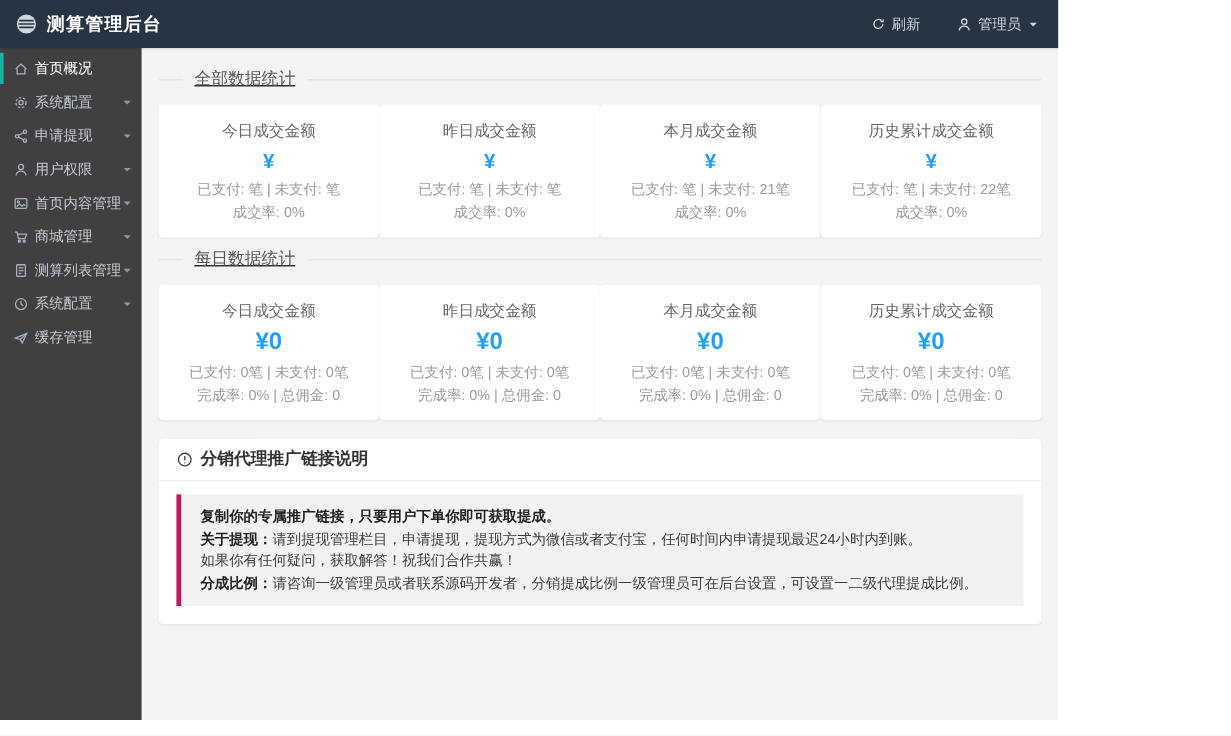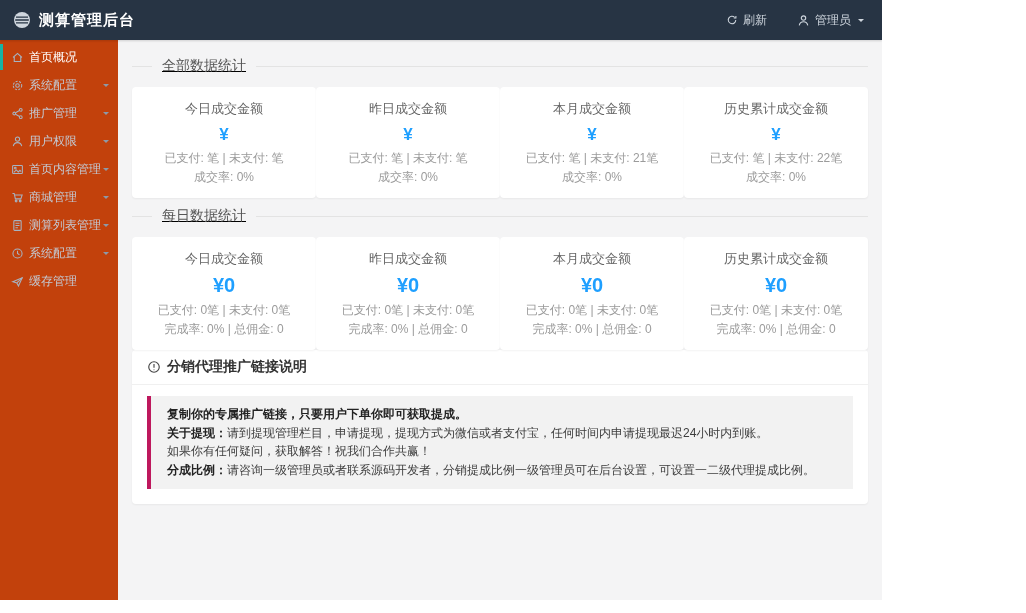--- a/index.html
+++ b/index.html
@@ -19,21 +19,21 @@
     padding:0 18px 0 13px; z-index:3; box-shadow:0 1px 2px rgba(0,0,0,.15);
   }
   .brand { display:flex; align-items:center; gap:8px; color:#ffffff; font-size:15px; font-weight:bold; letter-spacing:1px; cursor:pointer; }
   .brand svg { display:block; }
   .topbar-right { display:flex; align-items:flex-end; }
   .top-link { display:flex; align-items:center; gap:5px; color:#cfd6de; font-size:12px; margin-left:30px; cursor:pointer; }
   .top-link svg { display:block; color:#cfd6de; }
   .caret-down { width:0; height:0; border:3.5px solid transparent; border-top-color:#cfd6de; margin-top:4px; margin-left:2px; }
 
   
-  .sidebar { position:absolute; top:40px; left:0; bottom:0; width:118px; background:#c2410c; z-index:2; }
+  .sidebar { position:absolute; top:40px; left:0; bottom:0; width:118px; background:#404040; z-index:2; }
   .sidebar nav { padding-top:3px; }
   .side-item {
     position:relative; display:flex; align-items:center; height:28px;
     padding:0 9px 0 11px; color:#c3cad4; font-size:12px; cursor:pointer; text-decoration:none;
   }
   .side-item .sicon { width:13px; height:13px; margin-right:5px; display:inline-flex; align-items:center; justify-content:center; color:#a7b3c1; flex:none; }
   .side-item .sicon svg { display:block; }
   .side-item .slabel { flex:1; white-space:nowrap; overflow:hidden; }
   .side-item .scaret { width:0; height:0; border:3.5px solid transparent; border-top-color:#8d99a8; margin-top:4px; flex:none; }
   .side-item.active { color:#ffffff; }
@@ -52,21 +52,21 @@
   .cards { display:flex; gap:0; margin-top:6px; }
   .card {
     flex:1; background:#ffffff; border-radius:4px; text-align:center;
     padding:13px 8px 11px; box-shadow:0 1px 2px rgba(0,0,0,.05);
   }
   .card-title { font-size:13px; color:#666; }
   .card-amount { font-size:17px; font-weight:bold; color:#1E9FFF; margin:7px 0 4px; }
   .cards.daily .card-amount { font-size:20px; margin:6px 0 4px; }
   .card-meta { font-size:12px; color:#9b9b9b; line-height:19px; }
 
-  .panel { background:#ffffff; border-radius:4px; box-shadow:0 1px 2px rgba(0,0,0,.05); }
+  .panel { background:#ffffff; border-radius:4px; margin-top:16px; box-shadow:0 1px 2px rgba(0,0,0,.05); }
   .panel-head {
     display:flex; align-items:center; gap:6px; padding:8px 15px;
     font-size:14px; font-weight:bold; color:#333; border-bottom:1px solid #f0f0f0;
   }
   .panel-head svg { display:block; color:#444; flex:none; }
   .panel-body { padding:11px 15px 15px; }
   .notice-box {
     background:#f2f2f2; border-left:4px solid #be185d;
     padding:9px 16px 10px; font-size:12px; color:#3d3d3d; line-height:1.55;
   }
@@ -137,21 +137,21 @@
 
       <a class="side-item">
         <span class="sicon">
           <svg width="13" height="13" viewBox="0 0 16 16" fill="none" stroke="currentColor" stroke-width="1.3">
             <circle cx="12" cy="3.5" r="1.7"></circle>
               <circle cx="4" cy="8" r="1.7"></circle>
               <circle cx="12" cy="12.5" r="1.7"></circle>
             <path d="m5.6 7.1 4.8-2.7M5.6 8.9l4.8 2.7"></path>
           </svg>
         </span>
-        <span class="slabel">推广管理</span>
+        <span class="slabel">申请提现</span>
         <span class="scaret"></span>
       </a>
 
       <a class="side-item">
         <span class="sicon">
           <svg width="13" height="13" viewBox="0 0 16 16" fill="none" stroke="currentColor" stroke-width="1.3">
             <circle cx="8" cy="5" r="2.6"></circle>
               <path d="M2.8 13.8c.6-3.1 3-4.4 5.2-4.4s4.6 1.3 5.2 4.4"></path>
           </svg>
         </span>

